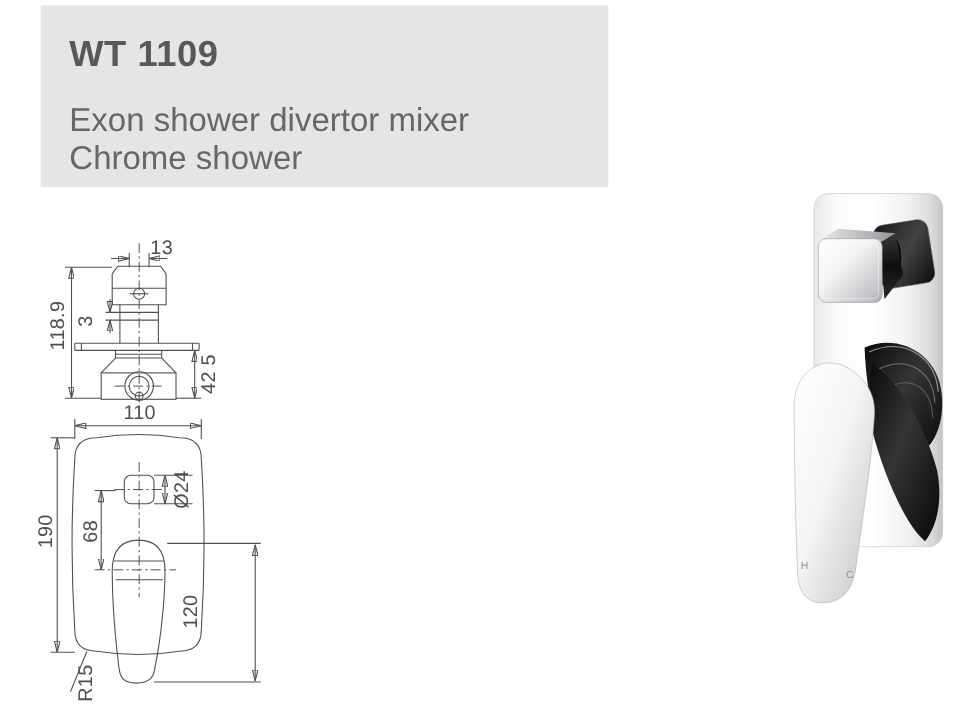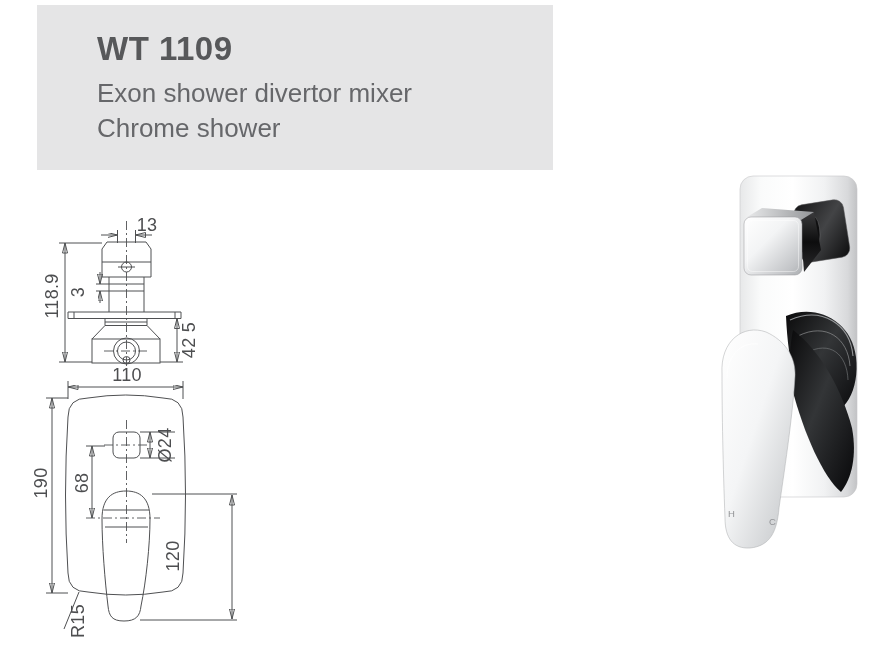--- a/index.html
+++ b/index.html
@@ -1,22 +1,22 @@
 <!DOCTYPE html>
 <html><head>
 <meta charset="utf-8">
 <style>
   html,body{margin:0;padding:0;background:#ffffff;}
   #page{position:relative;width:883px;height:662px;background:#ffffff;overflow:hidden;
         font-family:"Liberation Sans",sans-serif;}
   
   .hdr{position:absolute;left:37px;top:5px;width:516px;height:165px;background:#e5e5e6;}
-  .hdr-inner{padding:26px 0 0 60px;}
+  .hdr-inner{padding:26px 0 0 26px;}
   .model{font-size:33px;font-weight:700;color:#57585a;letter-spacing:0.5px;line-height:36px;margin:0;}
-  .desc{font-size:26px;font-weight:400;color:#66676a;line-height:35px;margin-top:9px;}
+  .desc{font-size:30px;font-weight:400;color:#66676a;line-height:35px;margin-top:25px;}
   
   .td{position:absolute;left:0;top:0;}
   .td line,.td path,.td rect,.td circle{stroke:#4f5052;stroke-width:1;fill:none;}
   .td .cl{stroke-dasharray:9 3 2 3;stroke-width:0.9;}
   .td text{font-family:"Liberation Sans",sans-serif;font-size:18px;fill:#4d4e50;
            stroke:none;letter-spacing:0.3px;}
   
   .photo{position:absolute;left:700px;top:160px;}
   .photo text{font-family:"Liberation Sans",sans-serif;font-size:9.5px;fill:#929396;}
 </style>

